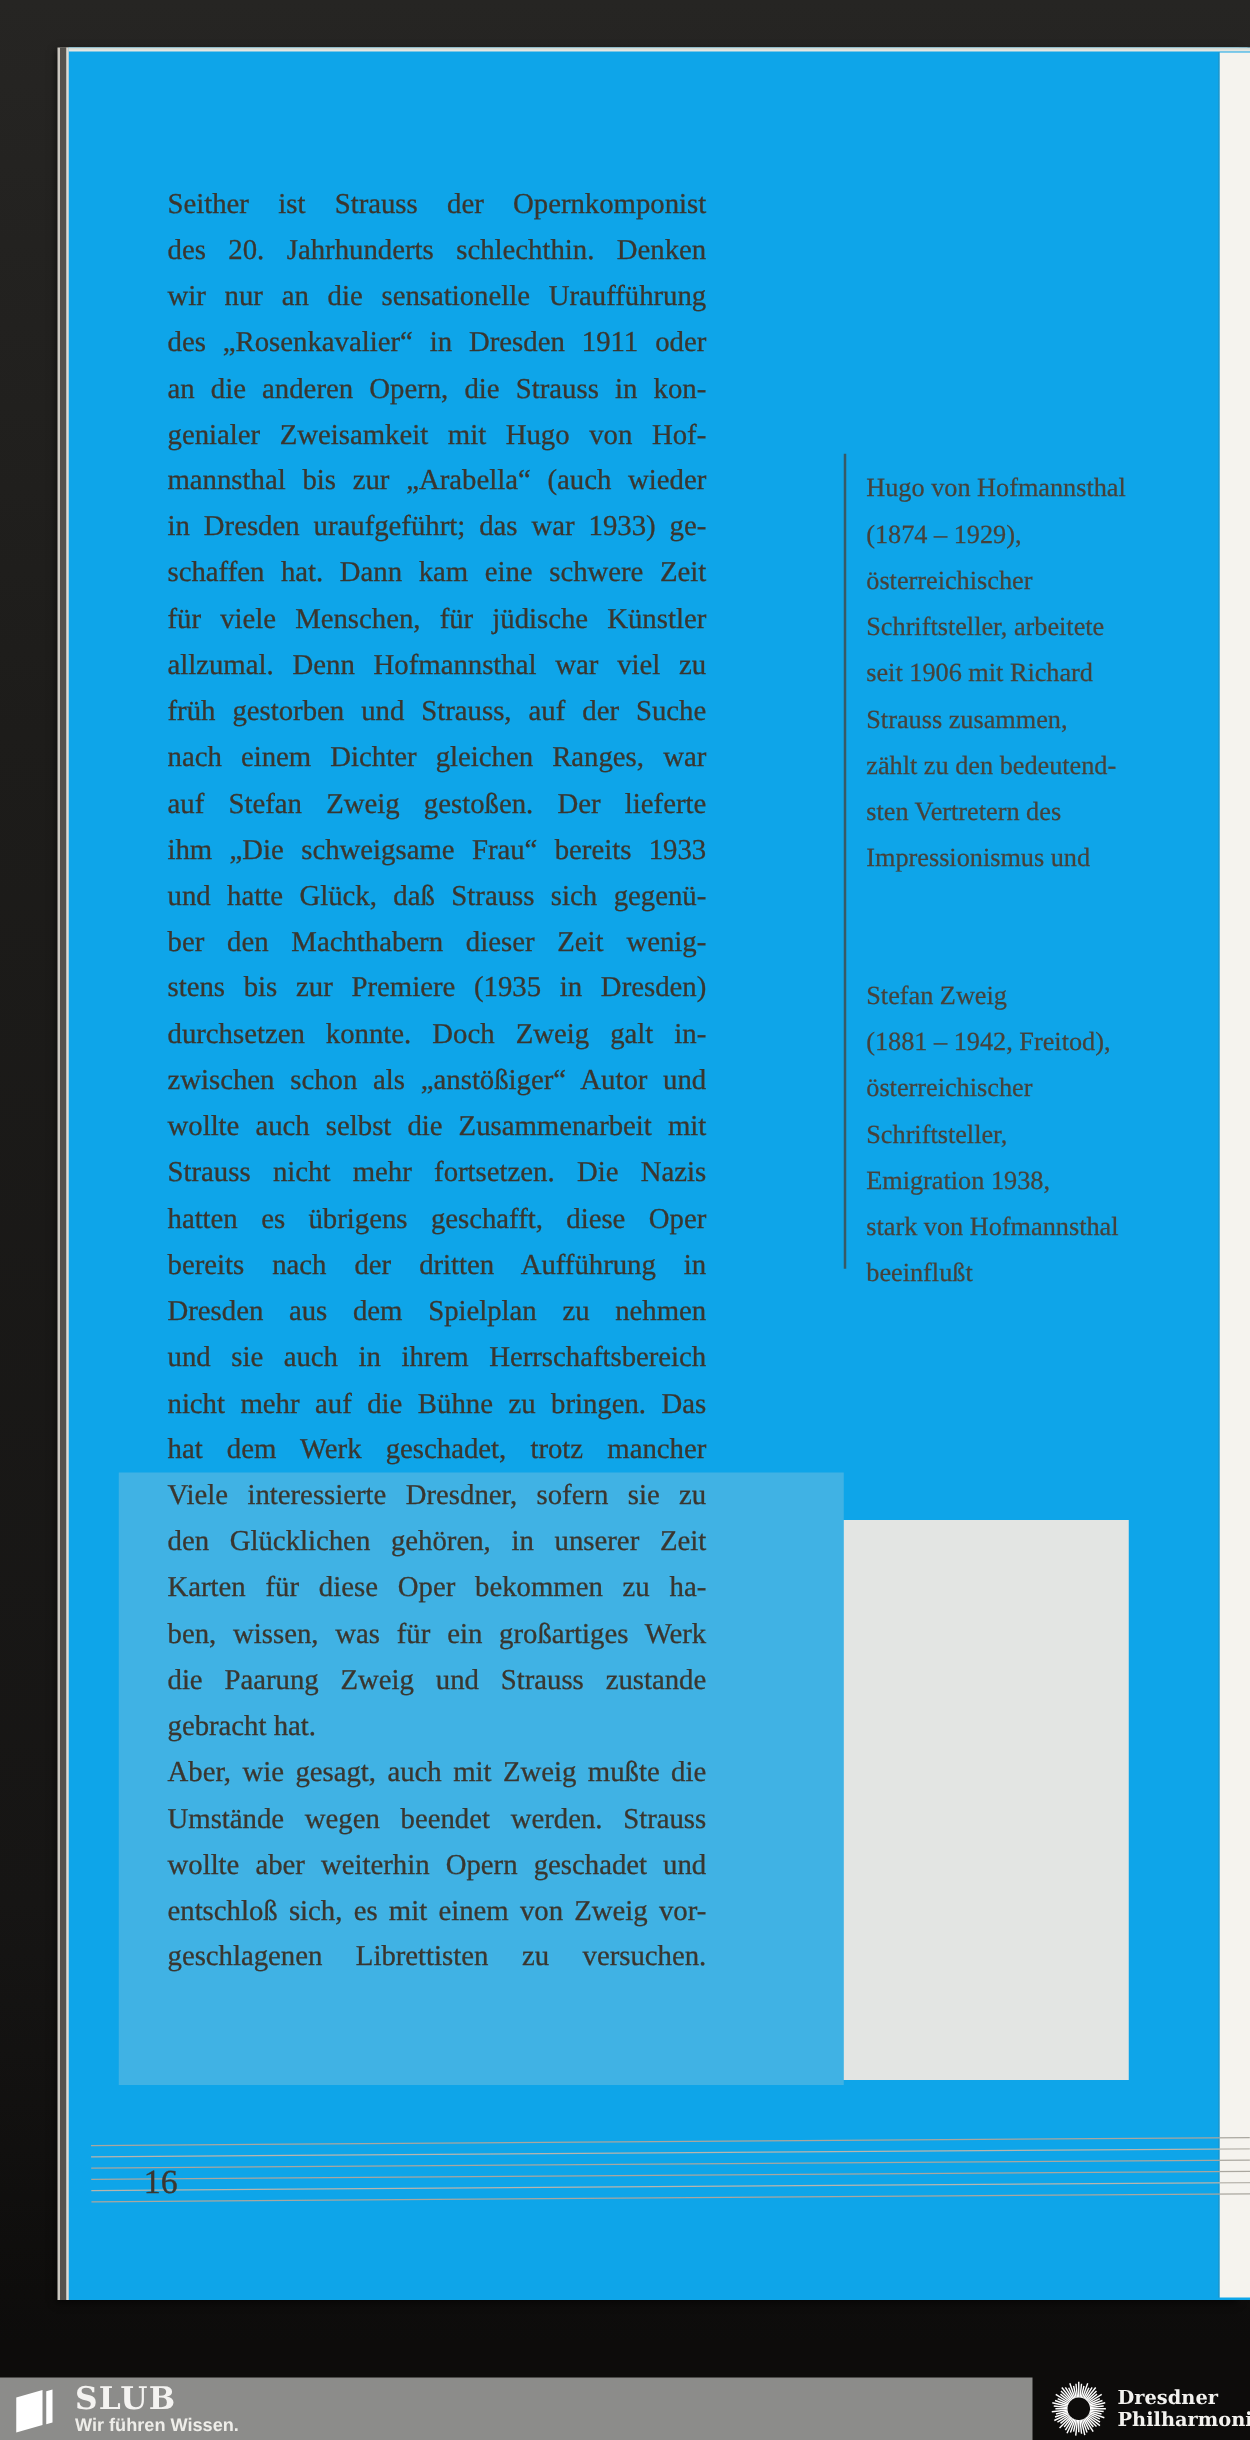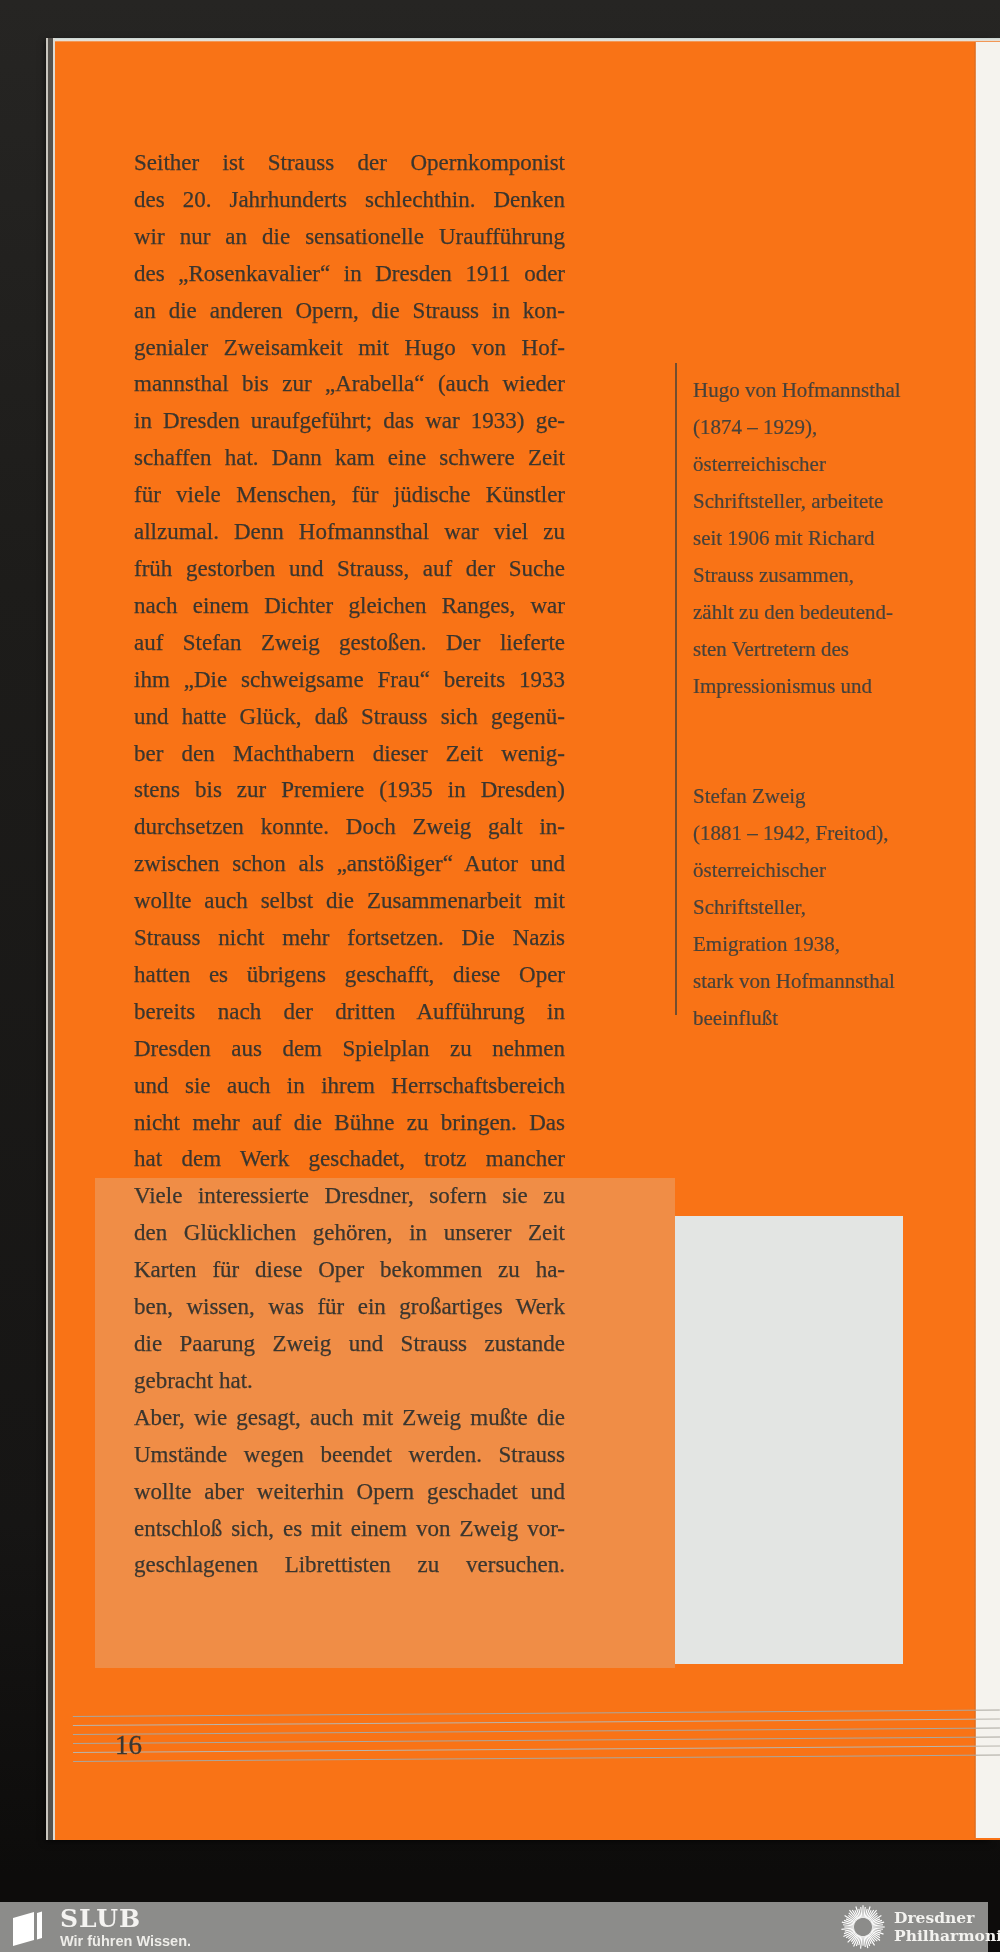--- a/index.html
+++ b/index.html
@@ -3,21 +3,21 @@
 <meta charset="utf-8">
 <style>
   html,body{margin:0;padding:0;}
   body{
     width:1000px;height:1952px;position:relative;overflow:hidden;
     background:linear-gradient(180deg,#262523 0%,#1d1c1a 30%,#161514 78%,#0d0c0b 96%);
     font-family:"Liberation Serif",serif;
   }
   .page{
     position:absolute;left:55px;top:38px;width:945px;height:1802px;
-    background:#f97316;
+    background:#0ea5e9;
     box-shadow:-2px 0 0 #dedbd3,-7px 0 0 #55524d,-9px 0 0 #c9c6bf,-10px 2px 6px rgba(0,0,0,.55);
   }
   .page-top-edge{position:absolute;left:0;top:0;right:0;height:4px;
     background:linear-gradient(180deg,#c9d3d0 0%,#e4e6e1 60%,rgba(228,230,225,0) 100%);}
   .right-strip{position:absolute;top:4px;right:0;width:24px;height:1796px;background:#f5f3ee;}
   .fold{position:absolute;top:4px;right:24px;width:2px;height:1796px;
     background:linear-gradient(90deg,rgba(90,85,75,0) 0%,rgba(90,85,75,.25) 60%,rgba(255,255,255,.5) 100%);}
   .bleed{position:absolute;left:620px;top:1178px;width:228px;height:448px;background:#e3e5e3;}
   .bleed2{position:absolute;left:40px;top:1140px;width:580px;height:490px;background:rgba(215,218,214,.25);}
 
@@ -33,21 +33,21 @@
     -webkit-text-stroke:.2px #46423b;}
   .note1{top:334px;}
   .note2{top:740px;}
 
   .staff{position:absolute;left:18px;right:0;top:1678px;transform:rotate(-.4deg);transform-origin:left center;}
   .staff .sl{height:1px;margin-bottom:8px;background:#aaa79f;}
   .staff .sl:nth-child(2),.staff .sl:nth-child(5){background:#b8b5ad;}
   .pagenum{position:absolute;left:60px;top:1692px;font-size:27px;color:#3b3731;
     font-family:"Liberation Serif",serif;-webkit-text-stroke:.3px #3b3731;}
 
-  .footerbar{position:absolute;left:0;bottom:0;width:988px;height:50px;background:#8c8c8a;}
+  .footerbar{position:absolute;left:0;bottom:0;width:826px;height:50px;background:#8c8c8a;}
   .slub{position:absolute;left:10px;top:4px;display:flex;align-items:flex-start;cursor:pointer;}
   .slub-icon{display:block;margin-top:3px;}
   .slub-text{margin-left:14px;}
   .slub-name{font-family:"DejaVu Serif",serif;font-weight:bold;font-size:25px;line-height:26px;
     color:#f4f3f1;letter-spacing:1px;}
   .slub-tag{font-family:"Liberation Sans",sans-serif;font-weight:bold;font-size:14.5px;color:#eeede9;margin-top:1px;}
   .dp{position:absolute;left:840px;top:2px;display:flex;align-items:center;cursor:pointer;}
   .dp-text{margin-left:8px;font-family:"DejaVu Serif",serif;font-weight:bold;font-size:15.5px;
     line-height:18px;color:#f3f2ef;}
 </style>

